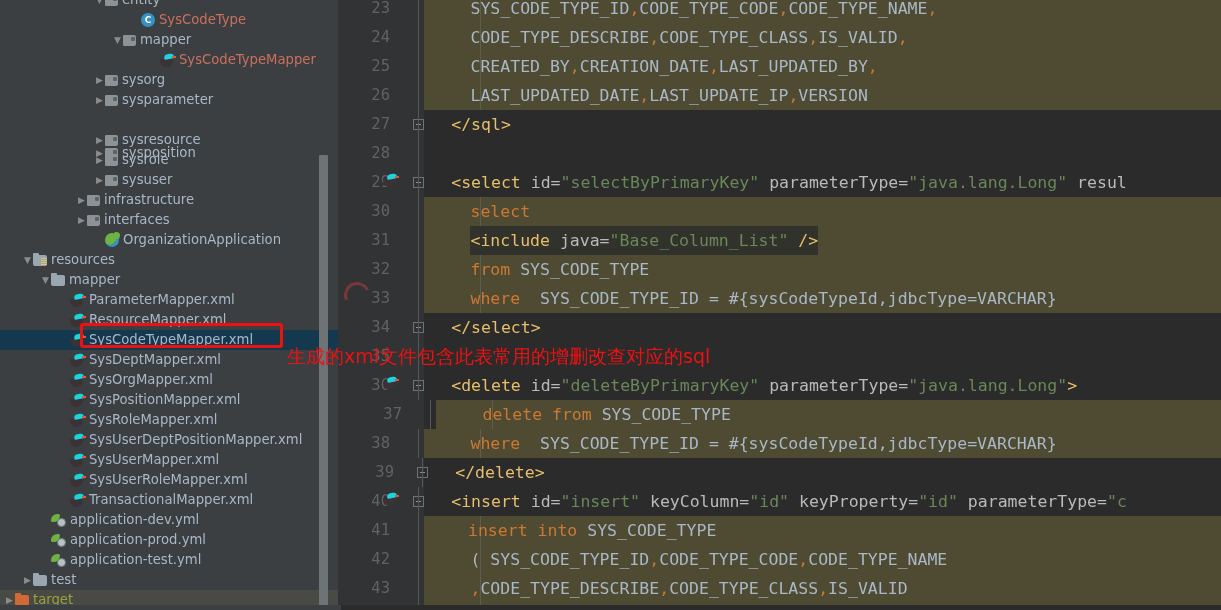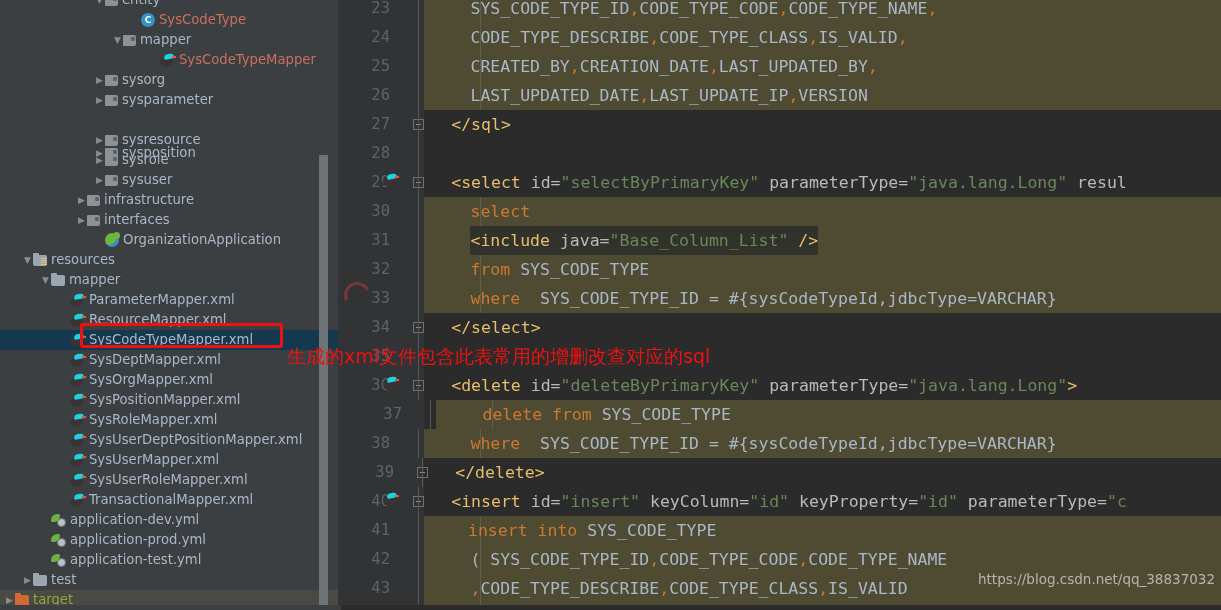--- a/index.html
+++ b/index.html
@@ -373,21 +373,20 @@
         <div class="code-line" style="position: absolute; left: 0px; right: 0px; top: 603px;">
           <div class="hl-band" style="left:83px;right:0;"></div>
           <div class="indent-guide"></div>
           <div class="gutter">
             <span class="lnum">44</span>
             <span class="fold-line"></span>
           </div>
           <div class="code-text" style="left:129.48px;"><span class="t-id">CREATED_BY</span><span class="t-comma">,</span><span class="t-id">CREATION_DATE</span><span class="t-comma">,</span><span class="t-id">LAST_UPDATED_BY</span></div>
         </div>
       </div>
-    <div id="watermark">https://blog.csdn.net/qq_38837032</div>
   </div>
 
   <div id="ann-box"></div>
   <div id="ann-arc"></div>
   <div id="ann-text">生成的xml文件包含此表常用的增删改查对应的sql</div>
 
   <div id="bottom-bar"></div>
   <div id="bottom-bar2"></div>
 </div>
 

